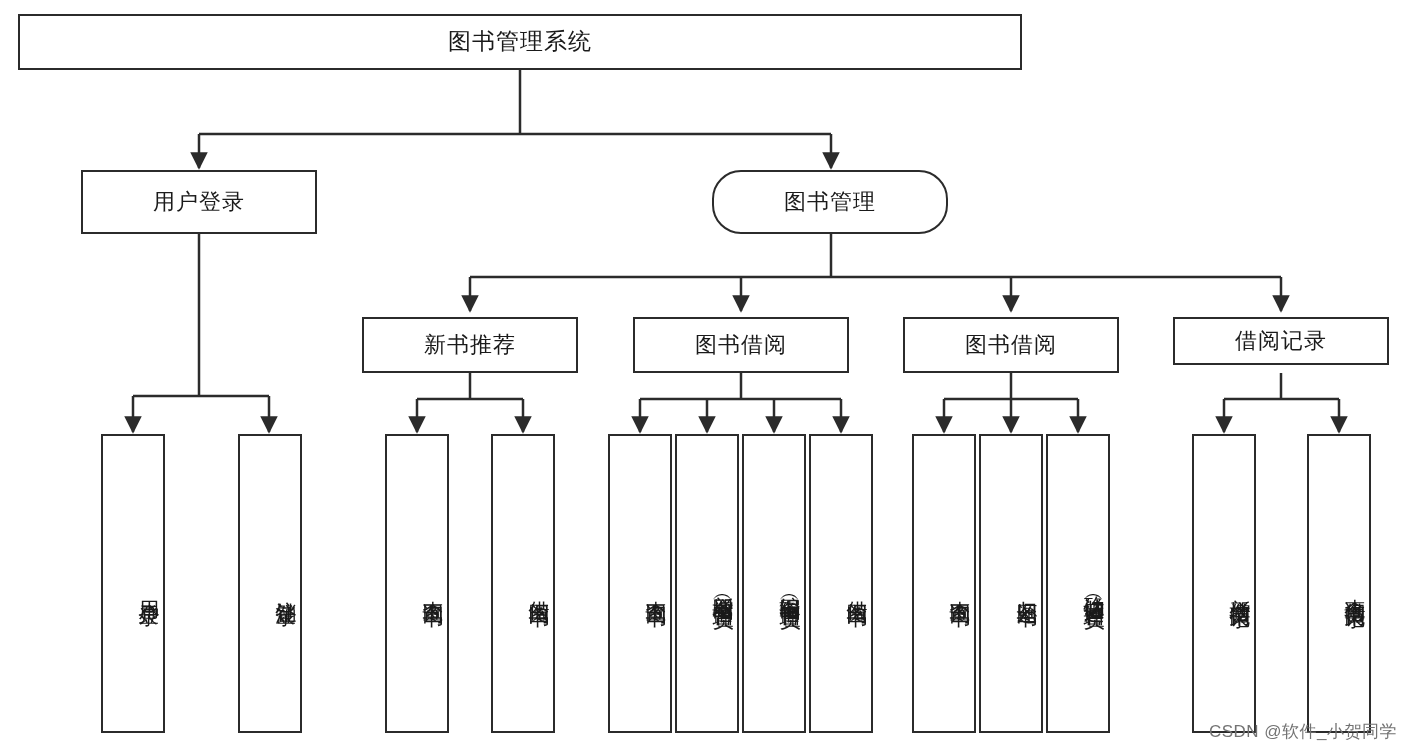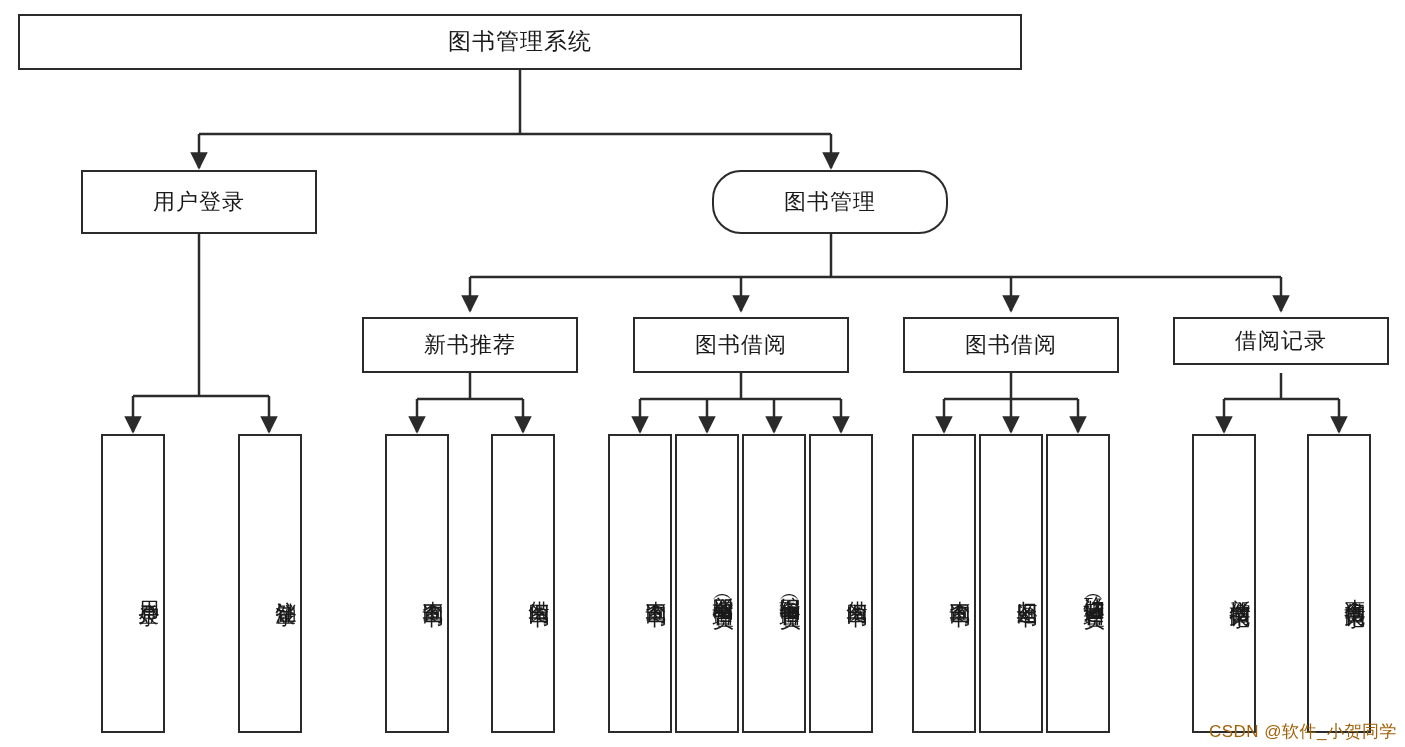--- a/index.html
+++ b/index.html
@@ -58,21 +58,21 @@
     white-space: nowrap;
   }
   .node.root {
     font-size: 23px;
   }
   .watermark {
     position: absolute;
     right: 8px;
     bottom: 4px;
     font-size: 17px;
-    color: #a16207;
+    color: #737373;
     white-space: nowrap;
     letter-spacing: 0.5px;
   }
 </style>
 </head>
 <body>
 
 <div id="canvas">
 
   <svg class="wires" viewBox="0 0 1405 747" xmlns="http://www.w3.org/2000/svg">

